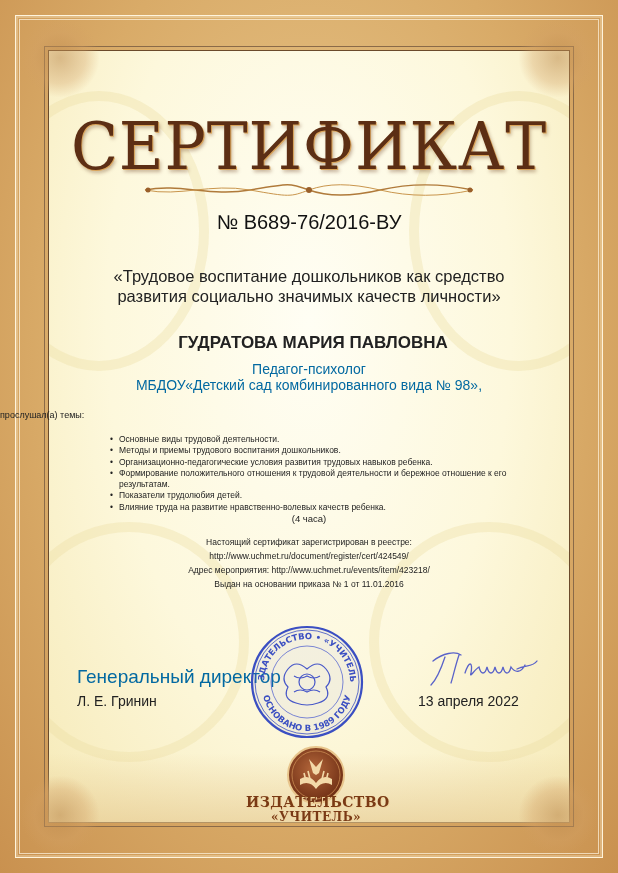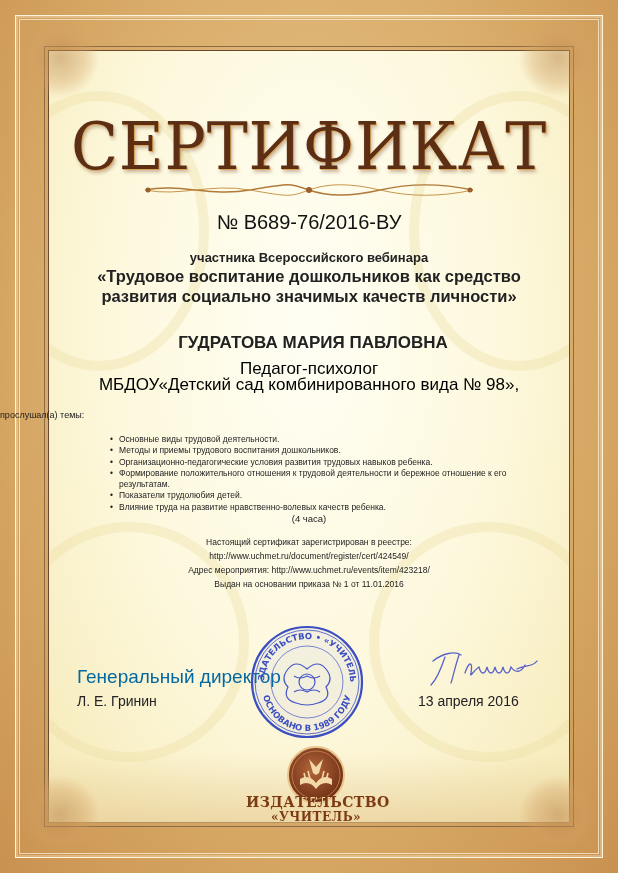--- a/index.html
+++ b/index.html
@@ -19,23 +19,23 @@
     background: radial-gradient(circle, rgba(190,140,80,0.55) 0%, rgba(210,160,100,0.35) 45%, rgba(220,180,120,0) 70%); }
   .bottom-band { position: absolute; left: 48px; right: 48px; bottom: 50px; height: 70px;
     background: linear-gradient(180deg, rgba(238,215,165,0) 0%, rgba(228,198,140,0.6) 100%); }
   .content { position: absolute; left: 0; right: 0; top: 0; bottom: 0; }
   .title { position: absolute; top: 108px; left: 0; right: 0; text-align: center;
     font-family: "DejaVu Serif", serif; font-size: 66px; letter-spacing: 1px; color: #5c2e14;
     text-shadow: 1px 1px 0 #d9a45a, 2px 3px 4px rgba(90,40,10,0.35); transform: scaleX(0.93); }
   .flourish { position: absolute; top: 183px; left: 140px; width: 338px; height: 14px; }
   .cert-num { position: absolute; top: 211px; left: 0; right: 0; text-align: center; font-size: 20px; color: #111; }
   .participant { position: absolute; top: 250px; left: 0; right: 0; text-align: center; font-size: 13px; font-weight: bold; color: #222; }
-  .webinar { position: absolute; top: 266px; left: 80px; right: 80px; text-align: center; font-size: 16.5px; font-weight: bold; line-height: 20px; color: #222; }
+  .webinar { position: absolute; top: 266px; left: 80px; right: 80px; text-align: center; font-size: 16.5px; font-weight: normal; line-height: 20px; color: #222; }
   .name { position: absolute; top: 333px; left: 8px; right: 0; text-align: center; font-size: 17px; font-weight: bold; color: #222; }
-  .position { position: absolute; top: 361px; left: 0; right: 0; text-align: center; font-size: 17px; line-height: 16px; color: #000000; }
+  .position { position: absolute; top: 361px; left: 0; right: 0; text-align: center; font-size: 14px; line-height: 16px; color: #0369a1; }
   .listened { position: absolute; top: 410px; left: 0; right: 0; text-align: left; font-size: 9px; color: #222; }
   .topics { position: absolute; top: 422px; left: 97px; right: 70px; margin: 12px; padding: 0; list-style: none; font-size: 8.5px; line-height: 11.3px; color: #222; }
   .topics li { position: relative; padding-left: 10px; }
   .topics li::before { content: "\2022"; position: absolute; left: 1px; top: 0; }
   .hours { position: absolute; top: 513px; left: 0; right: 0; text-align: center; font-size: 9.5px; color: #222; }
   .reg { position: absolute; top: 535px; left: 0; right: 0; text-align: center; font-size: 8.5px; line-height: 14px; color: #222; }
   .director { position: absolute; top: 666px; left: 77px; font-size: 19px; color: #0369a1; }
   .director-name { position: absolute; top: 693px; left: 77px; font-size: 14px; color: #222; }
   .date { position: absolute; top: 693px; left: 418px; font-size: 14px; color: #222; }
   .stamp { position: absolute; left: 248px; top: 624px; width: 118px; height: 116px; }
@@ -72,21 +72,20 @@
 
   <svg class="flourish" viewBox="0 0 338 14">
     <path d="M5 7 C 40 0, 70 14, 110 7 S 150 0, 169 7 S 210 14, 240 7 S 300 0, 333 7" stroke="#b07a3a" stroke-width="1.4" fill="none"></path>
     <path d="M5 7 C 40 14, 70 0, 110 7 S 150 14, 169 7 S 210 0, 240 7 S 300 14, 333 7" stroke="#c9954c" stroke-width="1" fill="none"></path>
     <circle cx="169" cy="7" r="3" fill="#9a5f2a"></circle>
     <circle cx="8" cy="7" r="2.5" fill="#9a5f2a"></circle>
     <circle cx="330" cy="7" r="2.5" fill="#9a5f2a"></circle>
   </svg>
 
   <div class="cert-num">№ В689-76/2016-ВУ</div>
-  <div class="participant">участника Всероссийского вебинара</div>
   <div class="webinar">«Трудовое воспитание дошкольников как средство развития социально значимых качеств личности»</div>
 
   <div class="name">ГУДРАТОВА МАРИЯ ПАВЛОВНА</div>
   <div class="position">
     <div>Педагог-психолог</div>
     <div>МБДОУ«Детский сад комбинированного вида № 98»,</div>
   </div>
 
   <div class="listened">прослушал(а) темы:</div>
   <ul class="topics">
@@ -101,21 +100,21 @@
   <div class="hours">(4 часа)</div>
   <div class="reg">
     <div>Настоящий сертификат зарегистрирован в реестре:</div>
     <div>http://www.uchmet.ru/document/register/cert/424549/</div>
     <div>Адрес мероприятия: http://www.uchmet.ru/events/item/423218/</div>
     <div>Выдан на основании приказа № 1 от 11.01.2016</div>
   </div>
 
   <div class="director">Генеральный директор</div>
   <div class="director-name">Л. Е. Гринин</div>
-  <div class="date">13 апреля 2016</div>
+  <div class="date">13 апреля 2022</div>
 
   <svg class="stamp" viewBox="0 0 118 116">
     <defs>
       <path id="arcTop" d="M 16 58 A 43 43 0 0 1 102 58"></path>
       <path id="arcBot" d="M 14 62 A 45 45 0 0 0 104 62"></path>
     </defs>
     <circle cx="59" cy="58" r="55" fill="rgba(90,110,220,0.06)" stroke="#3b4fc2" stroke-width="2.2"></circle>
     <circle cx="59" cy="58" r="52" fill="none" stroke="#3b4fc2" stroke-width="0.8"></circle>
     <circle cx="59" cy="58" r="36" fill="none" stroke="#5a6ad0" stroke-width="0.8"></circle>
     <text font-family="DejaVu Sans, sans-serif" font-size="8.5" font-weight="bold" fill="#3b4fc2">

